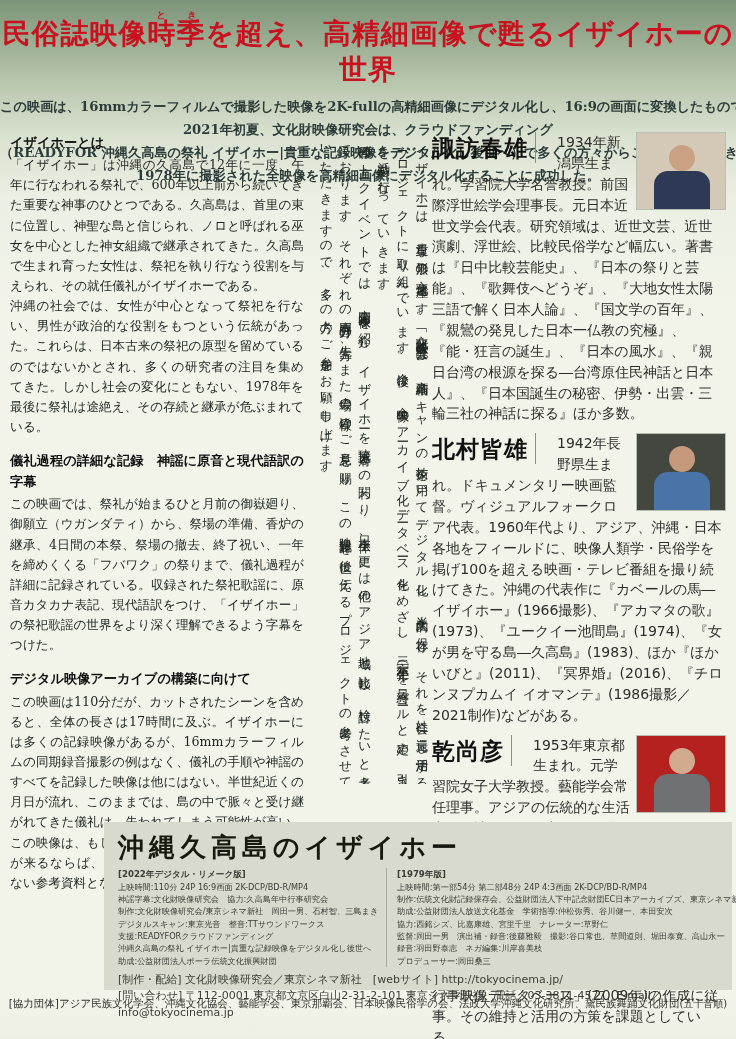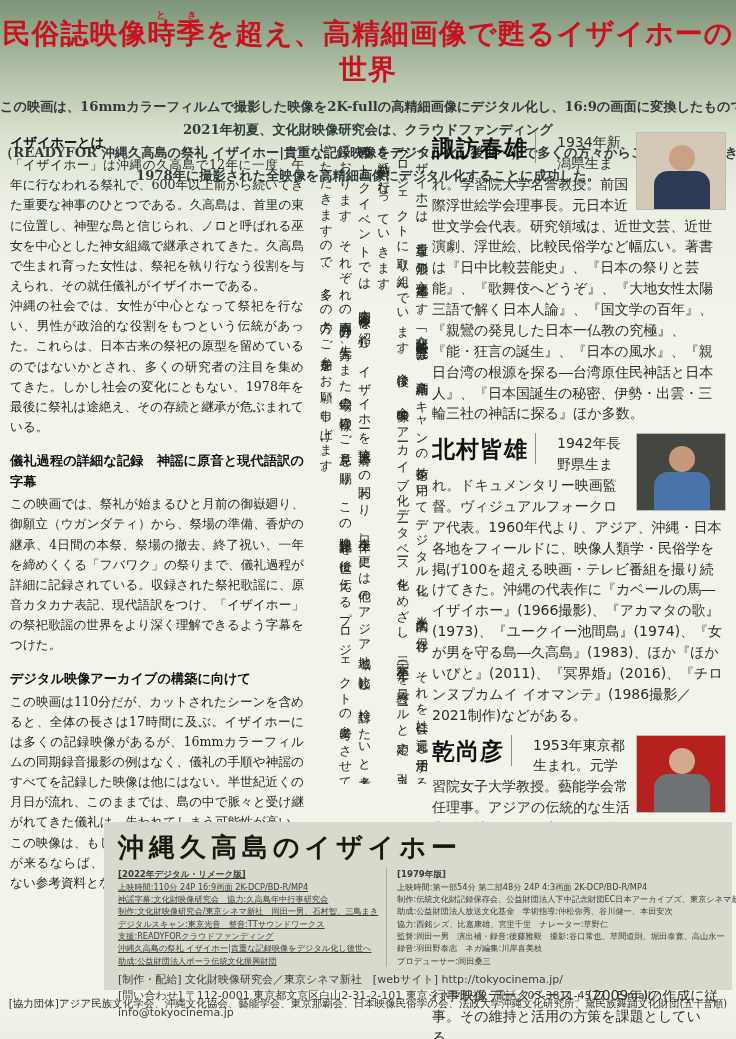--- a/index.html
+++ b/index.html
@@ -35,21 +35,21 @@
     color:#111; padding-right:7px; margin-right:21px; border-right:1px solid #8a8f86; line-height:1.35;
   }
   .photo { float:right; width:90px; height:78px; margin-left:5px; margin-bottom:3px; position:relative; overflow:hidden; border:1px solid #b9beb2; }
   .fig-head { position:absolute; left:32px; top:12px; width:26px; height:26px; border-radius:50%; }
   .fig-body { position:absolute; left:17px; top:38px; width:56px; height:44px; border-radius:14px 14px 0 0; }
   .bio { font-size:14px; line-height:1.42; color:#2c2e2a; text-align:justify; }
   
   .fbox { position:absolute; top:822px; left:104px; width:628px; height:168px; background:#d7dacd; padding:8px 10px 6px 14px; font-family:"DejaVu Sans", sans-serif; color:#3c3e36; }
   .fbox .ftitle { font-family:"DejaVu Serif", serif; font-size:26px; font-weight:bold; letter-spacing:5px; color:#17190f; }
   .fcols { display:flex; margin-top:3px; }
-  .fcol-l { width:268px; padding-right:10px;text-decoration:underline; }
+  .fcol-l { width:268px; padding-right:10px; }
   .fcol-r { flex:1; padding-left:10px; border-left:1px solid #a9ac9e; }
   .fcol-l .lbl, .fcol-r .lbl { font-weight:bold; font-size:8.6px; }
   .fcol-l div, .fcol-r div { font-size:8.2px; line-height:1.5; white-space:nowrap; }
   .fbottom { margin-top:5px; font-size:11px; line-height:1.5; color:#3c3e36; }
   
   .bottom-lines { position:absolute; top:995px; left:0; width:736px; text-align:center; font-family:"DejaVu Sans", sans-serif; color:#2e302a; }
   .bottom-lines .l1 { font-size:11px; }
   .bottom-lines .l2 { font-size:10.5px; margin-top:2px; }
   .bottom-lines .tiny { font-size:10px; }
 </style>

